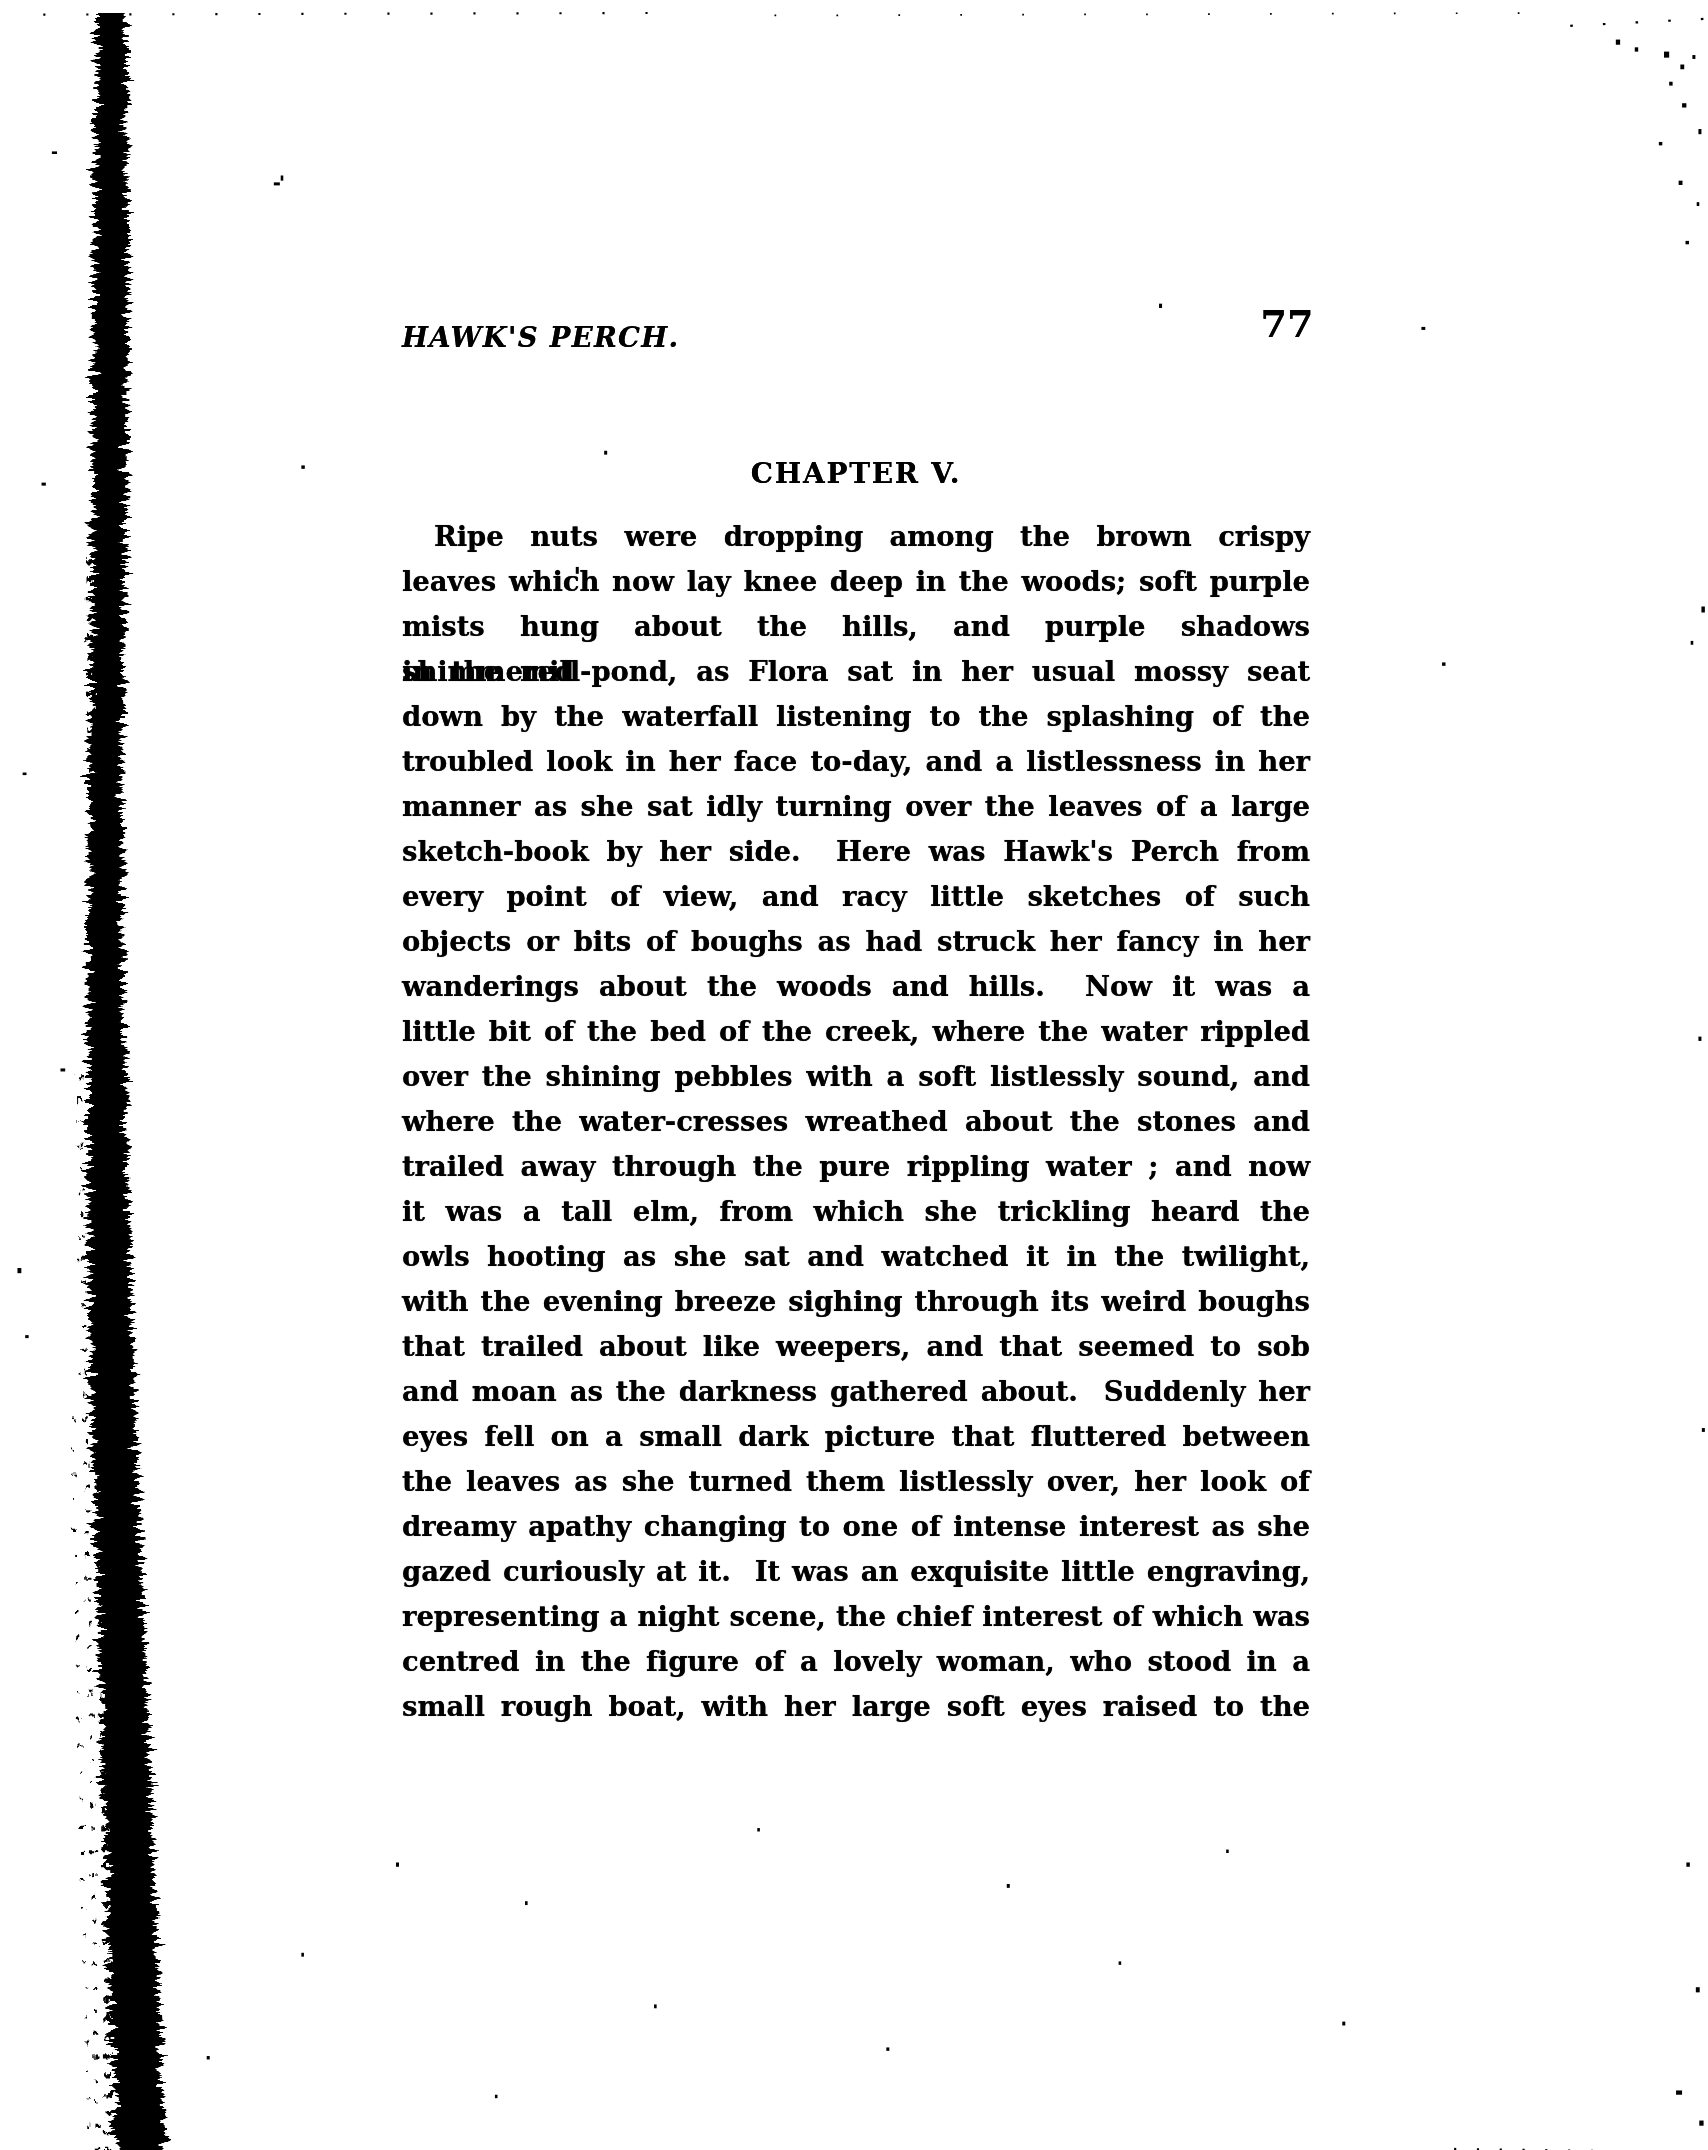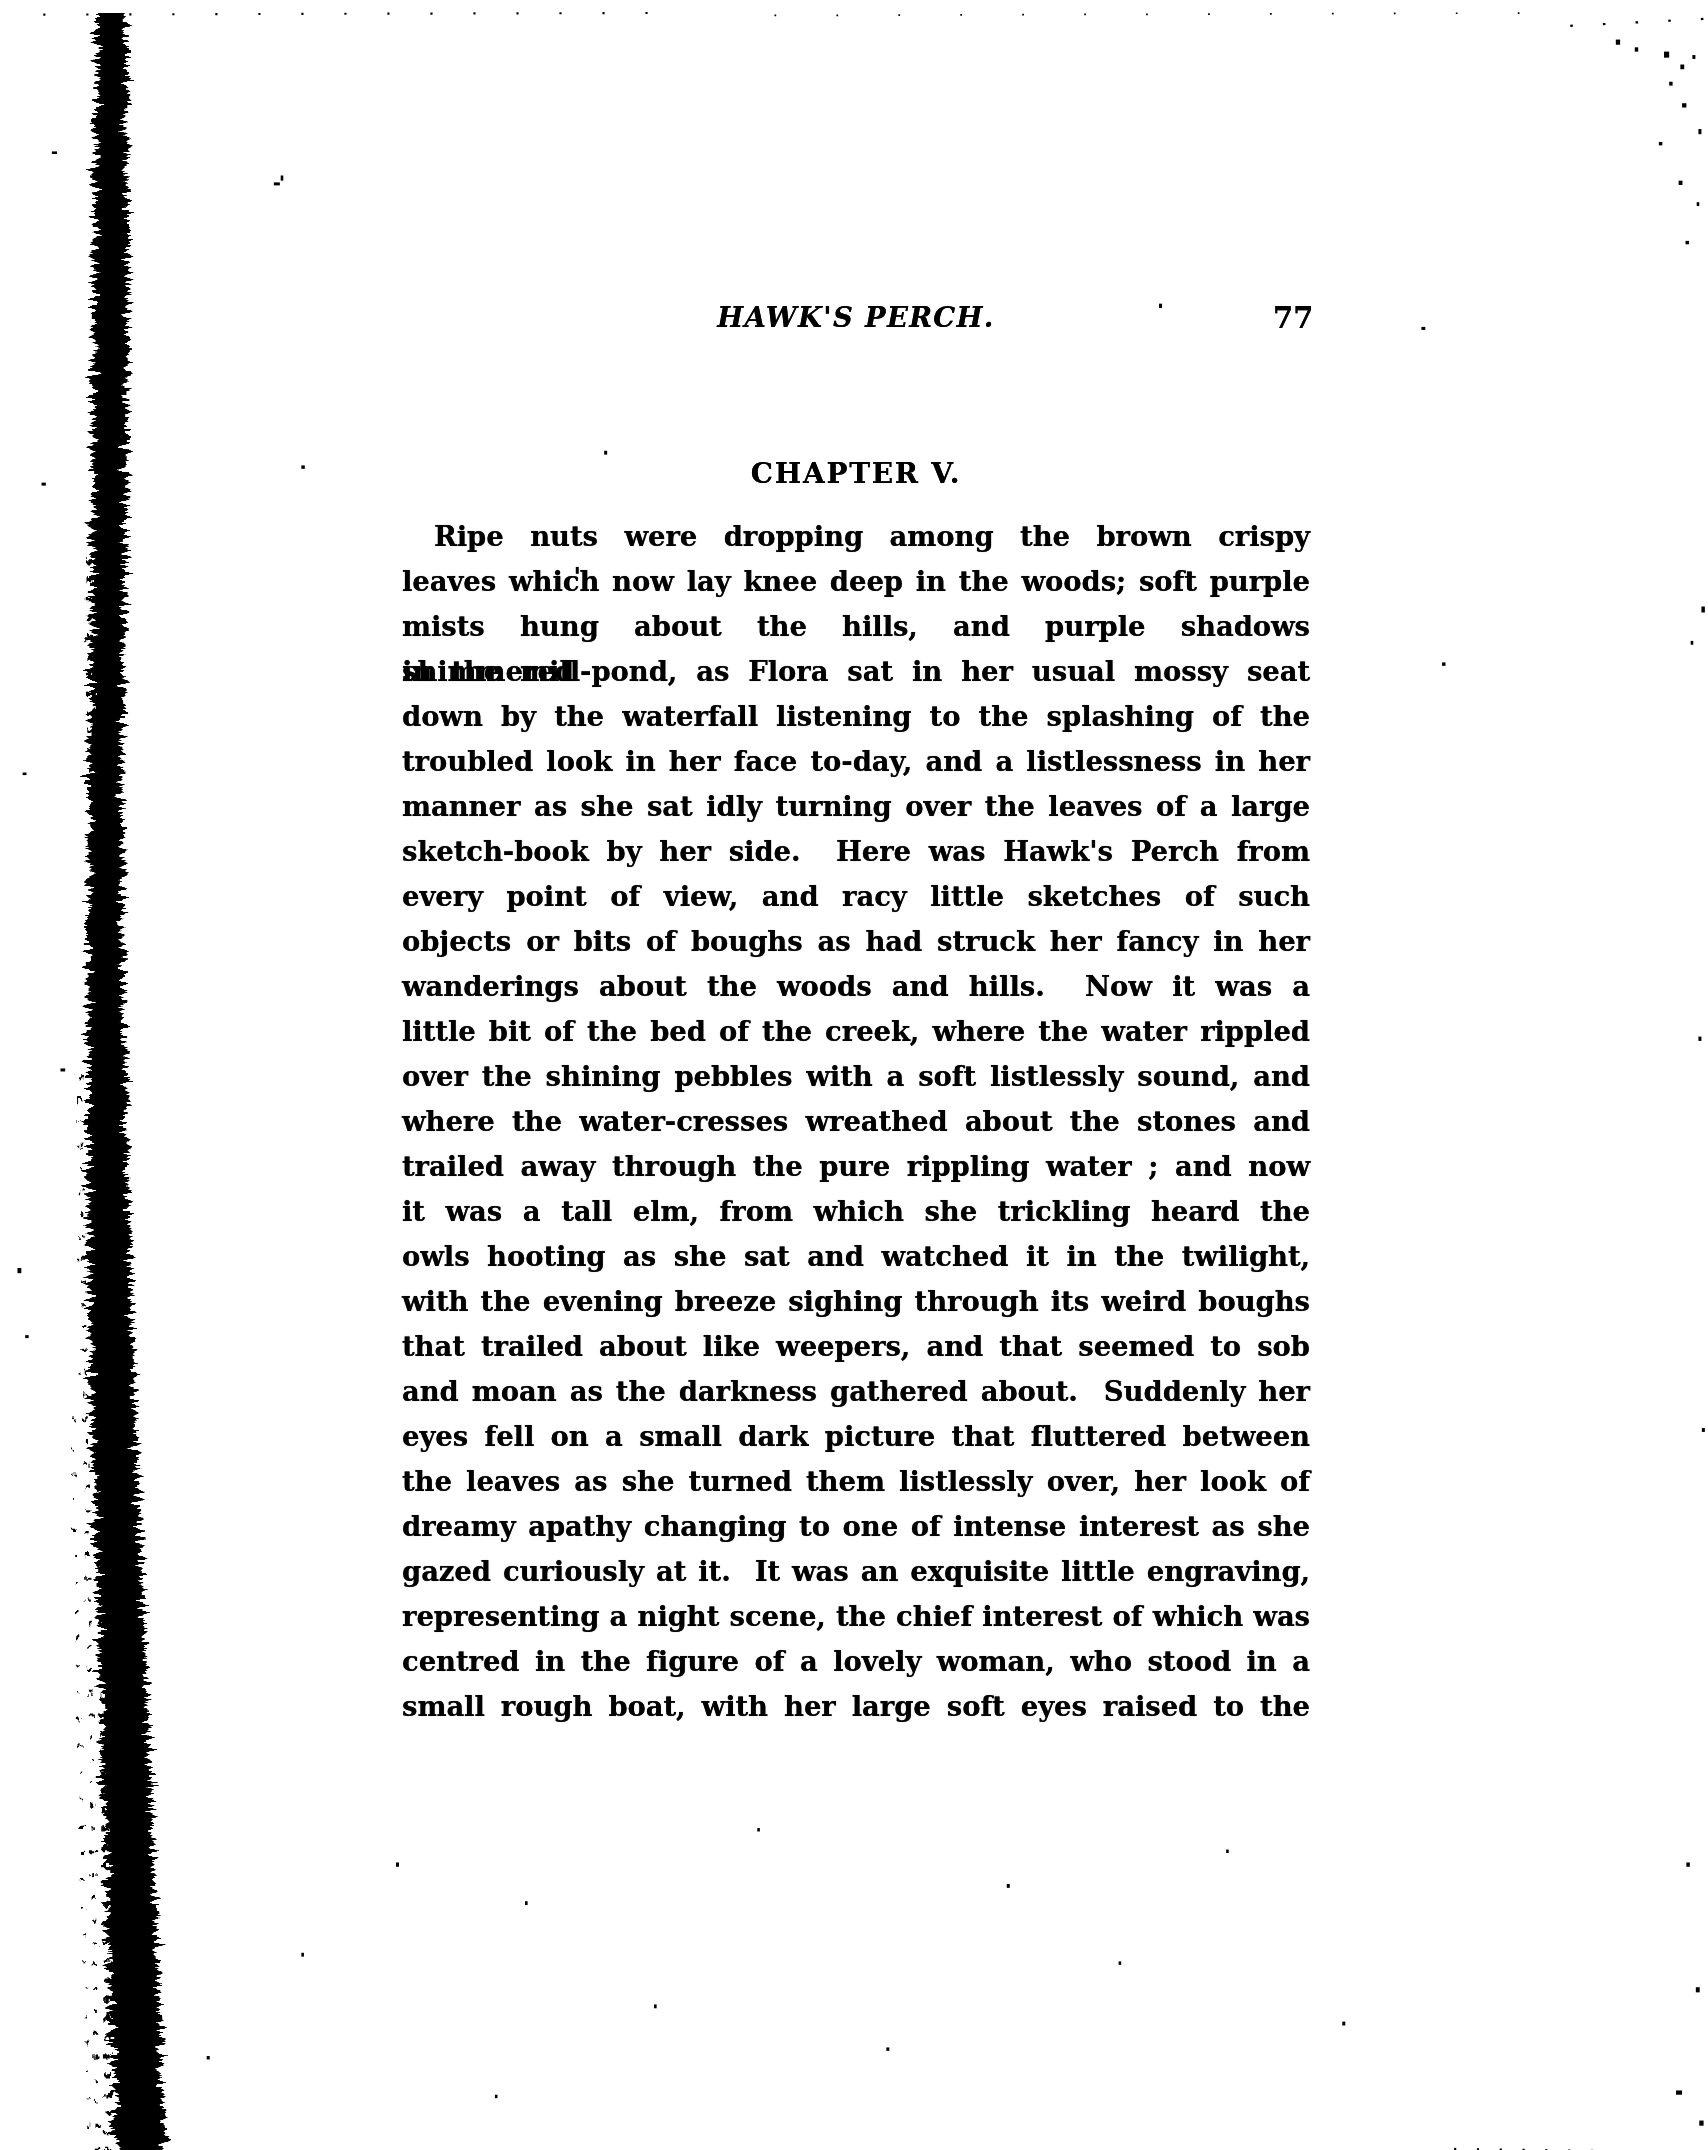--- a/index.html
+++ b/index.html
@@ -29,32 +29,33 @@
     position: absolute;
     top: 301px;
     left: 402px;
     width: 908px;
     height: 47px;
   }
   .header-title {
     position: absolute;
     left: 0;
     right: 0;
-    text-align: center;
+    text-align: left;
     font-size: 27.5px;
     font-style: italic;
     font-weight: bold;
     letter-spacing: 1.3px;
     text-shadow: 0 0 0.6px rgba(0,0,0,0.85);
+    margin-top: 20px;
   }
   .page-number {
     position: absolute;
     right: -3.4px;
     top: 0;
-    font-size: 29px;
+    font-size: 38px;
     font-weight: bold;
     text-shadow: 0 0 0.6px rgba(0,0,0,0.85);
   }
   
   .chapter-heading {
     position: absolute;
     top: 457px;
     left: 402px;
     width: 908px;
     text-align: center;

